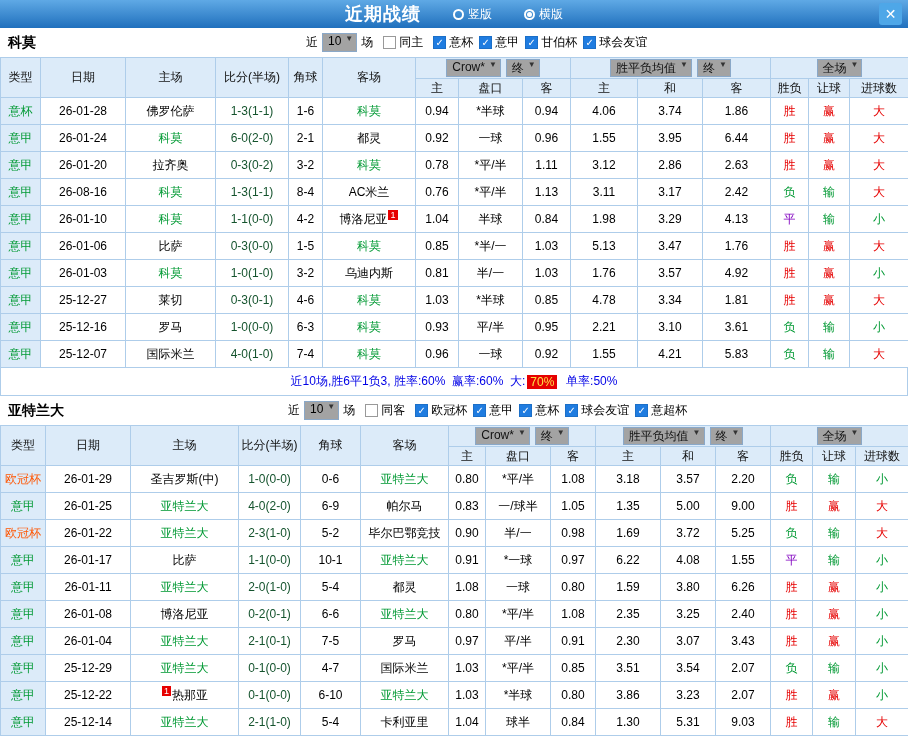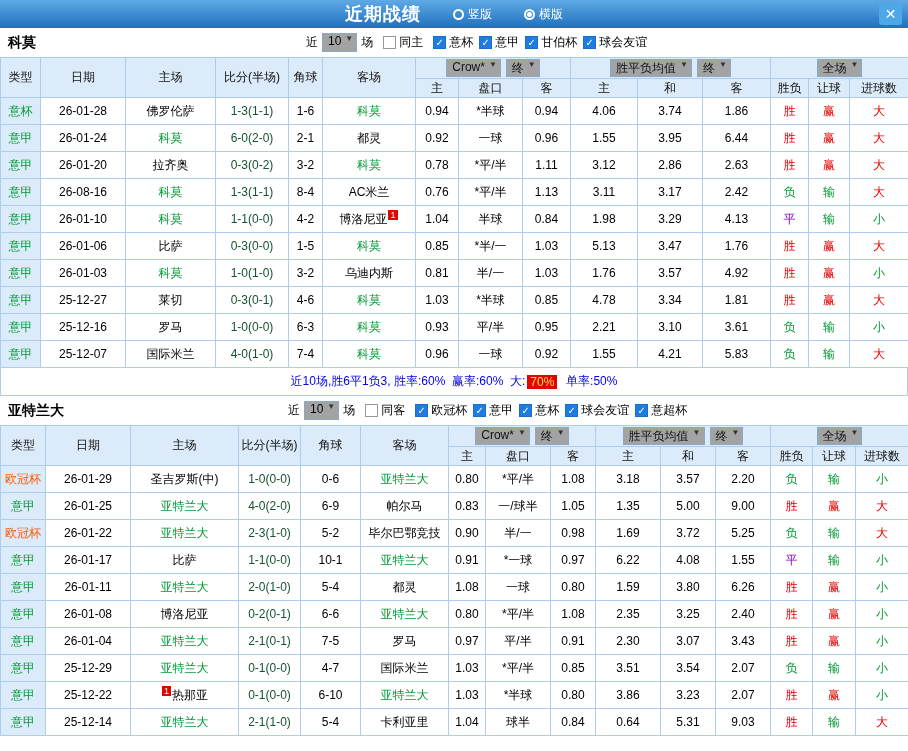--- a/index.html
+++ b/index.html
@@ -621,21 +621,21 @@
         <tr>
           <td class="col-league c-green">意甲</td>
           <td class="col-date">25-12-14</td>
           <td class="col-team c-green"><span>亚特兰大</span></td>
           <td class="col-score">2-1(1-0)</td>
           <td class="col-corner">5-4</td>
           <td class="col-team"><span>卡利亚里</span></td>
           <td class="col-num">1.04</td>
           <td class="col-num">球半</td>
           <td class="col-num">0.84</td>
-          <td class="col-num">0.64</td>
+          <td class="col-num">1.30</td>
           <td class="col-num">5.31</td>
           <td class="col-num">9.03</td>
           <td class="c-red">胜</td>
           <td class="c-green">输</td>
           <td class="c-red">大</td>
         </tr>
       </tbody>
   </table>
 </div>
 

